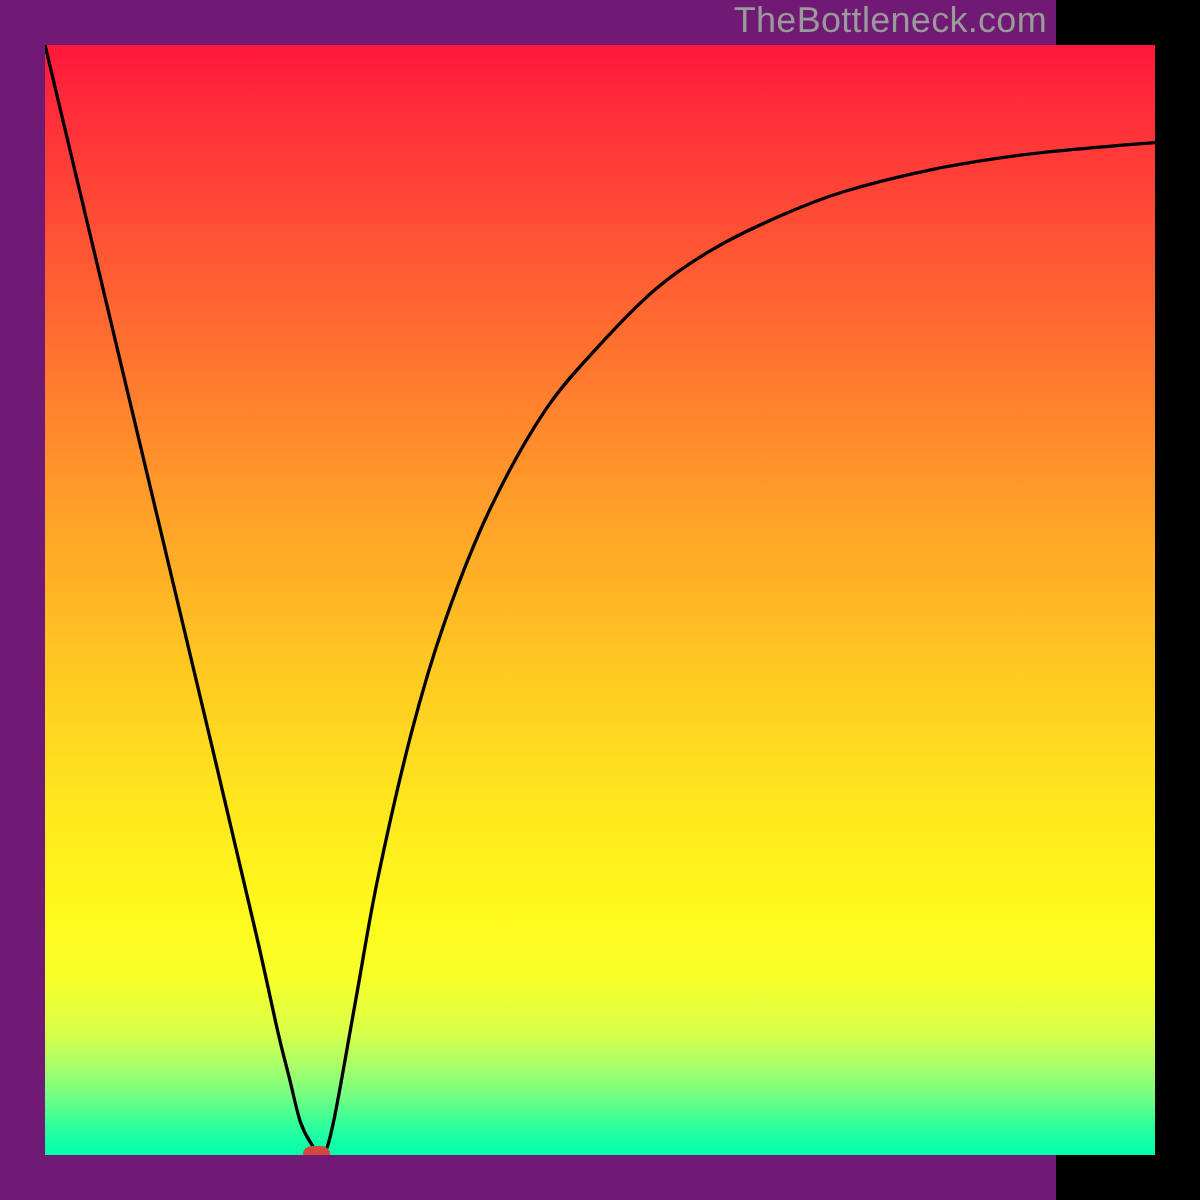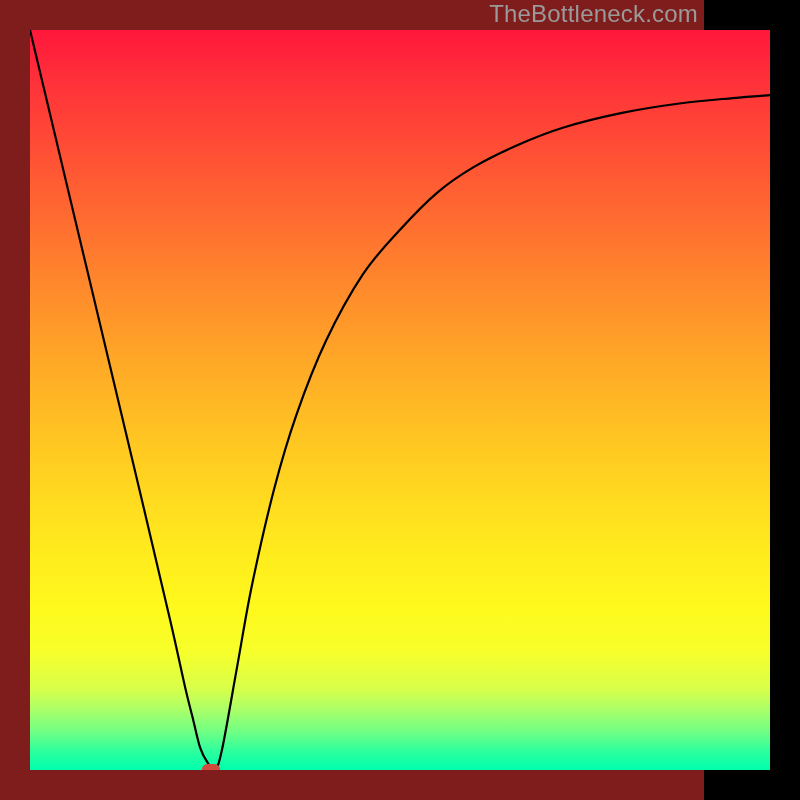--- a/index.html
+++ b/index.html
@@ -8,21 +8,21 @@
     width: 800px;
     height: 800px;
     background: #000;
     overflow: hidden;
     font-family: Arial, Helvetica, sans-serif;
   }
   .canvas {
     position: relative;
     width: 704px;
     height: 800px;
-    background: #7f1d1d;
+    background: #701a75;
   }
   .watermark {
     position: absolute;
     top: 0;
     right: 6px;
     color: #9a9a9a;
     font-size: 24px;
     font-weight: 400;
     letter-spacing: 0.2px;
     z-index: 5;

